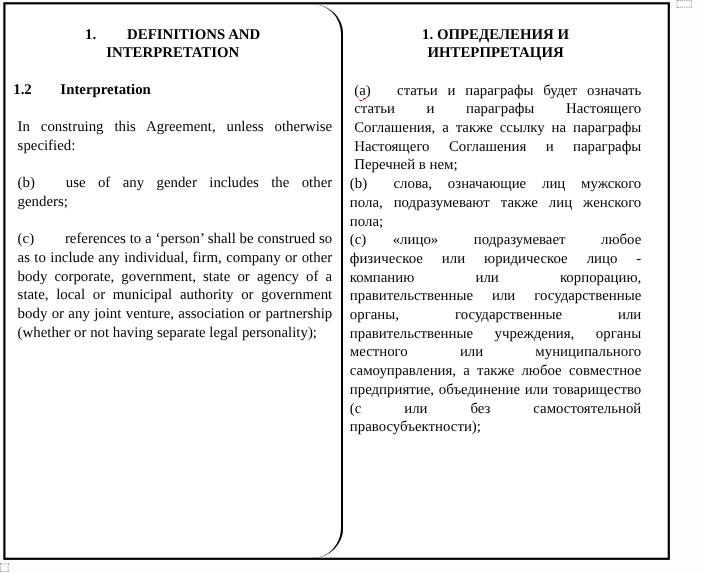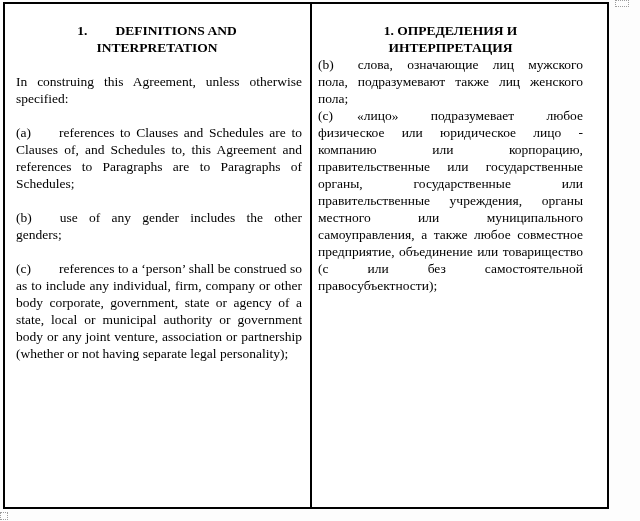--- a/index.html
+++ b/index.html
@@ -2,21 +2,21 @@
 <html><head>
 <meta charset="utf-8">
 <style>
   html, body { margin:0; padding:0; width:640px; height:521px; overflow:hidden; background:#fdfdfd; }
   body { font-family:"Liberation Serif", "DejaVu Serif", serif; color:#000; }
   .page { position:relative; width:640px; height:521px; }
   .doc-table {
     position:absolute; left:3px; top:2px; width:606px; height:507px;
     box-sizing:border-box; border:2px solid #000; display:flex; background:#fff;
   }
-  .cell { box-sizing:border-box; overflow:hidden; font-size:13.5px; line-height:17px; text-align:justify; }
+  .cell { box-sizing:border-box; overflow:hidden; font-size:13.5px; line-height:17px; text-align:justify;border-radius:27px; }
   .cell-left  { width:307px; border-right:2px solid #000; padding:3px 8px 0 7px; }
   .cell-right { width:295px; padding:3px 24px 0 6px; }
 
   .heading { font-weight:bold; text-align:center; margin:15px auto 0; }
   .heading-en { width:240px; }
   .heading-ru { width:205px; }
   .subheading { font-weight:bold; margin-top:16px; }
   .para { margin:17px 0 0 4px; }
   .para-tight { margin:0; }
 
@@ -41,35 +41,36 @@
 </style>
 </head>
 <body>
 
 <div class="page">
   <div class="doc-table">
 
     <div class="cell cell-left">
       <div class="heading heading-en"><span>1.</span><span class="htab"></span><span>DEFINITIONS AND INTERPRETATION</span></div>
 
+      <div class="subheading"><span>1.2</span><span class="stab"></span><span>Interpretation</span></div>
 
       <p class="para">In construing this Agreement, unless otherwise specified:</p>
 
-      <p class="para"><span>(a)</span><span class="itab"></span><span>references to Clauses and Schedules are to Clauses of, and Schedules to, this Agreement and references to Paragraphs are to Paragraphs of Schedules;</span></p>
 
       <p class="para"><span>(b)</span><span class="itab"></span><span>use of any gender includes the other genders;</span></p>
 
       <p class="para"><span>(c)</span><span class="itab"></span><span>references to a ‘person’ shall be construed so as to include any individual, firm, company or other body corporate, government, state or agency of a state, local or municipal authority or government body or any joint venture, association or partnership (whether or not having separate legal personality);</span></p>
     </div>
 
     <div class="cell cell-right">
       <div class="heading heading-ru">1. ОПРЕДЕЛЕНИЯ И ИНТЕРПРЕТАЦИЯ</div>
 
 
 
+      <p class="para"><span><span>(</span><span class="sp-red">а</span><span>)</span></span><span class="itab-r"></span><span>статьи и параграфы будет означать статьи и параграфы Настоящего Соглашения, а также ссылку на параграфы Настоящего Соглашения и параграфы Перечней в нем;</span></p>
 
       <p class="para para-tight"><span>(b)</span><span class="itab-r"></span><span>слова, означающие лиц мужского пола, подразумевают также лиц женского пола;</span></p>
 
       <p class="para para-tight"><span>(c)</span><span class="itab-r"></span><span>«лицо» подразумевает любое физическое или юридическое лицо - компанию или корпорацию, правительственные или государственные органы, государственные или правительственные учреждения, органы местного или муниципального самоуправления, а также любое совместное предприятие, объединение или товарищество (с или без самостоятельной правосубъектности);</span></p>
     </div>
 
   </div>
 
   <div class="handle-tr"></div>
   <div class="handle-bl"></div>

